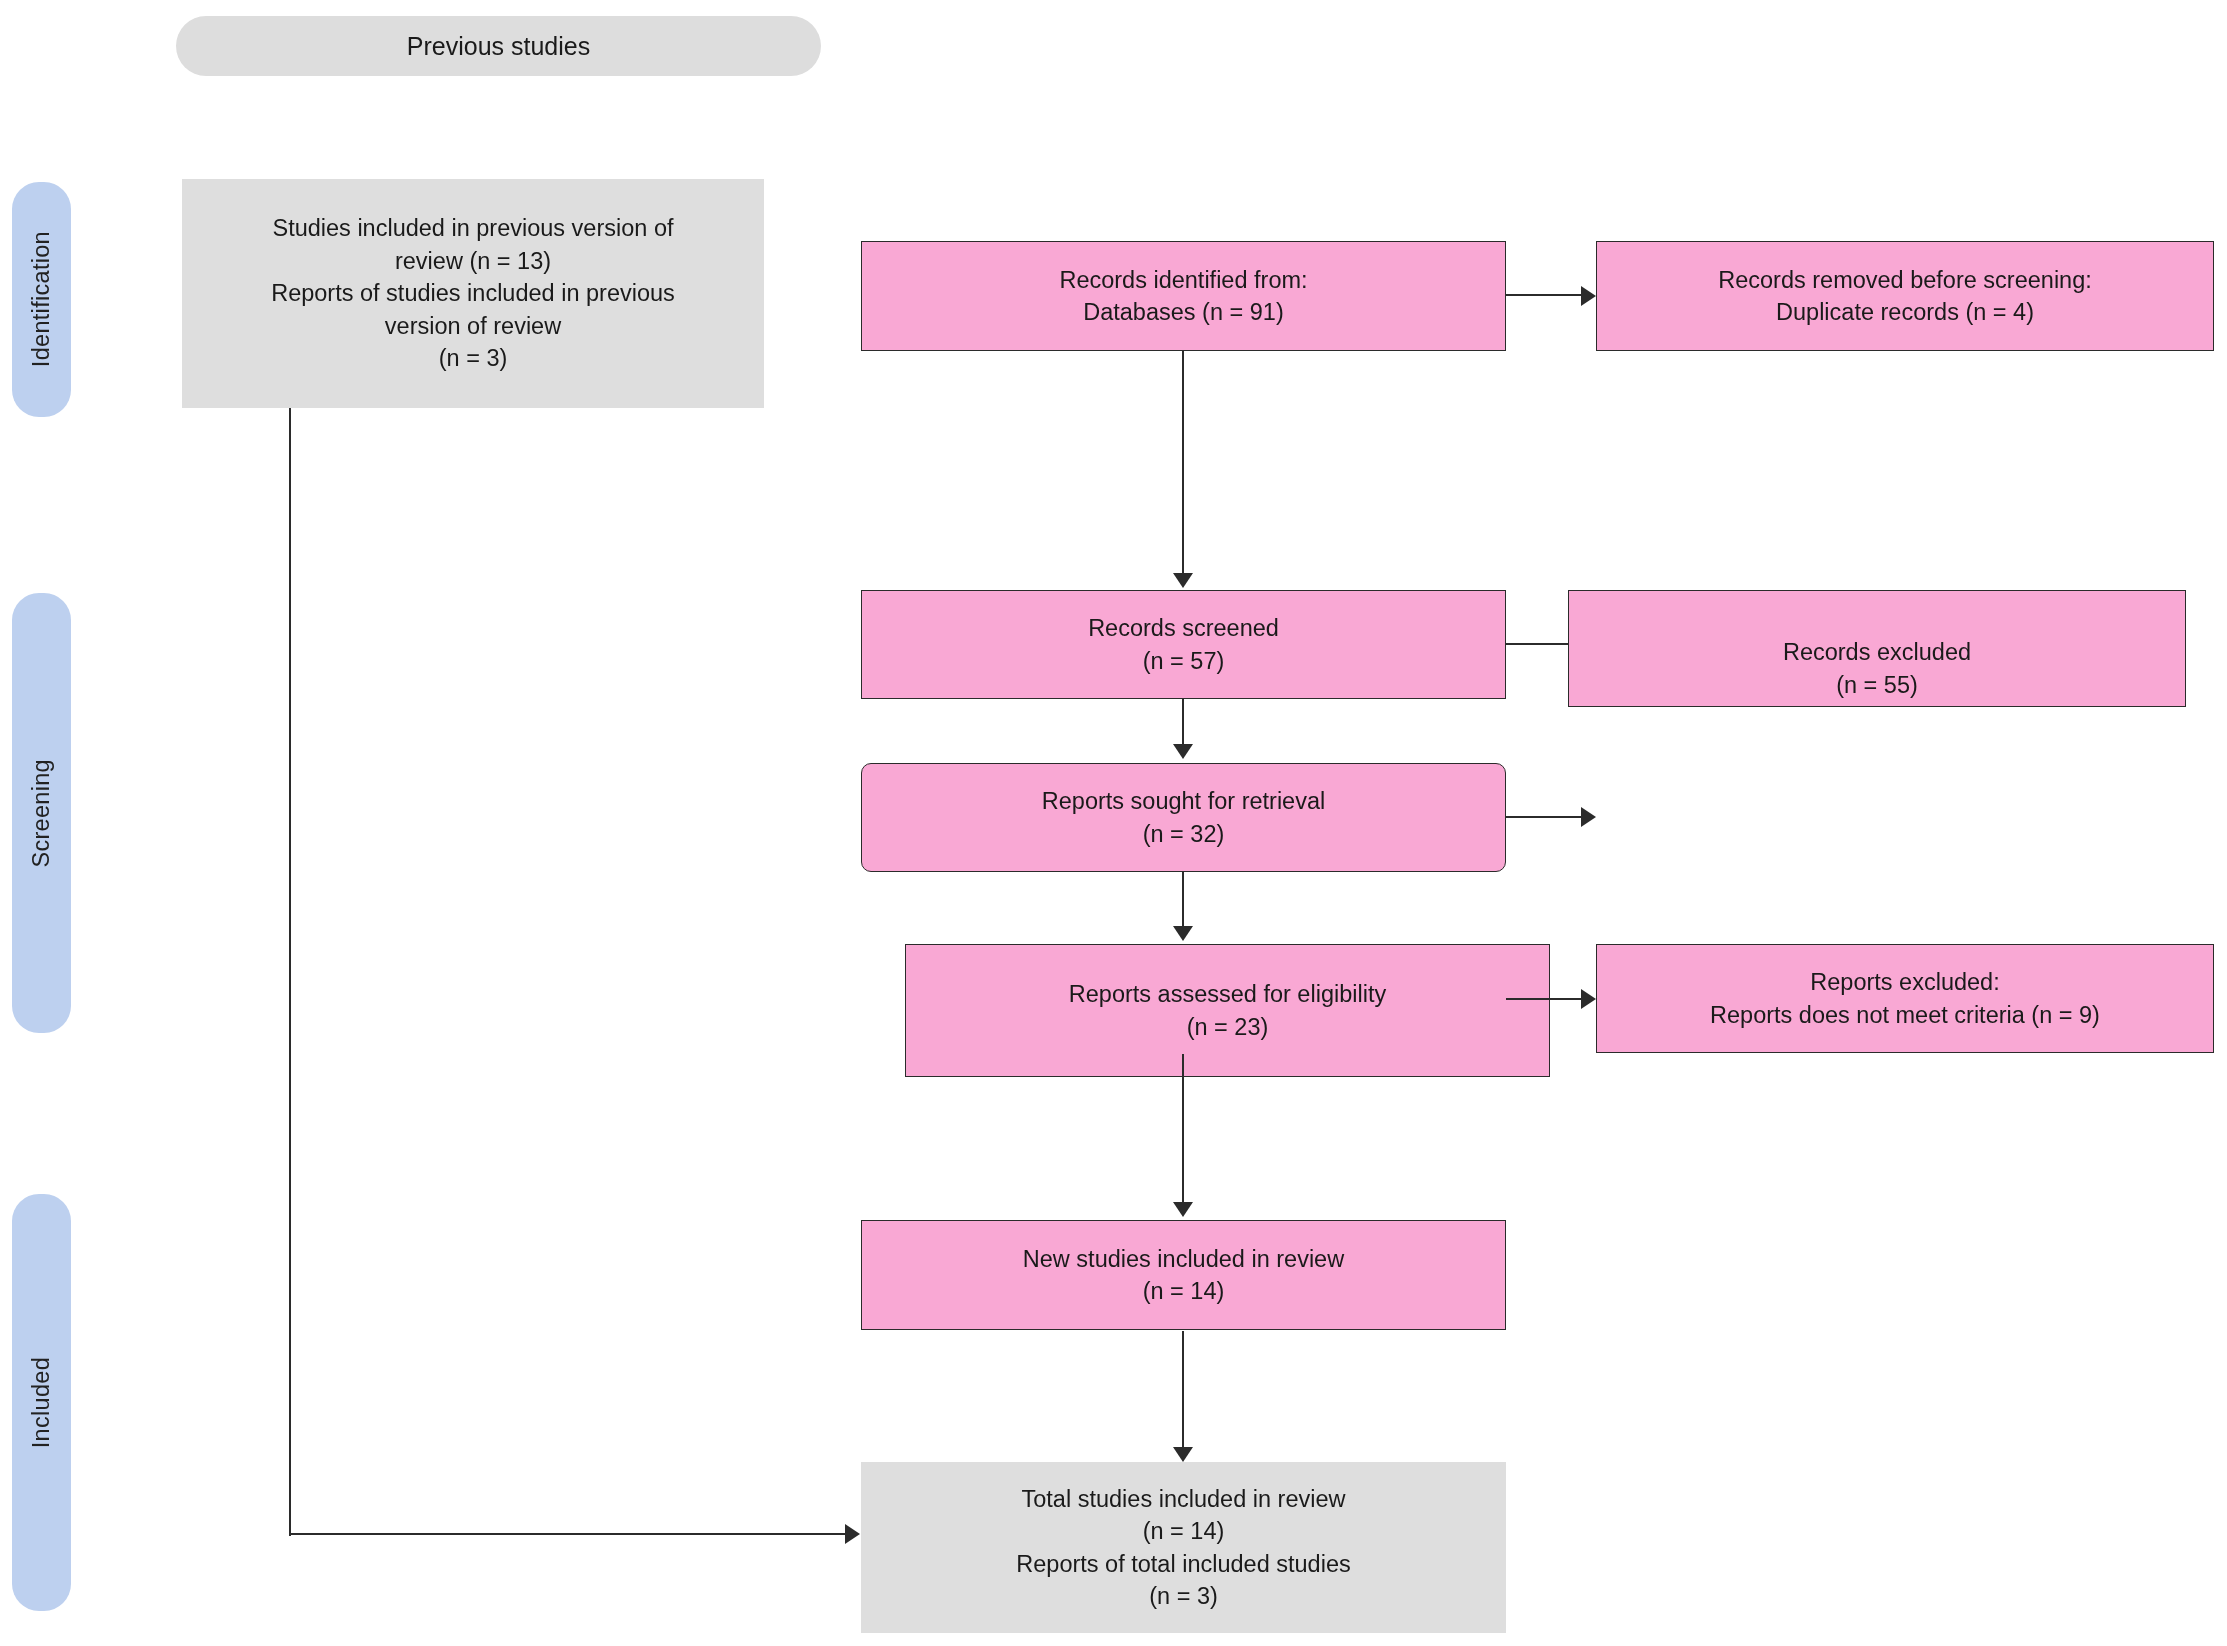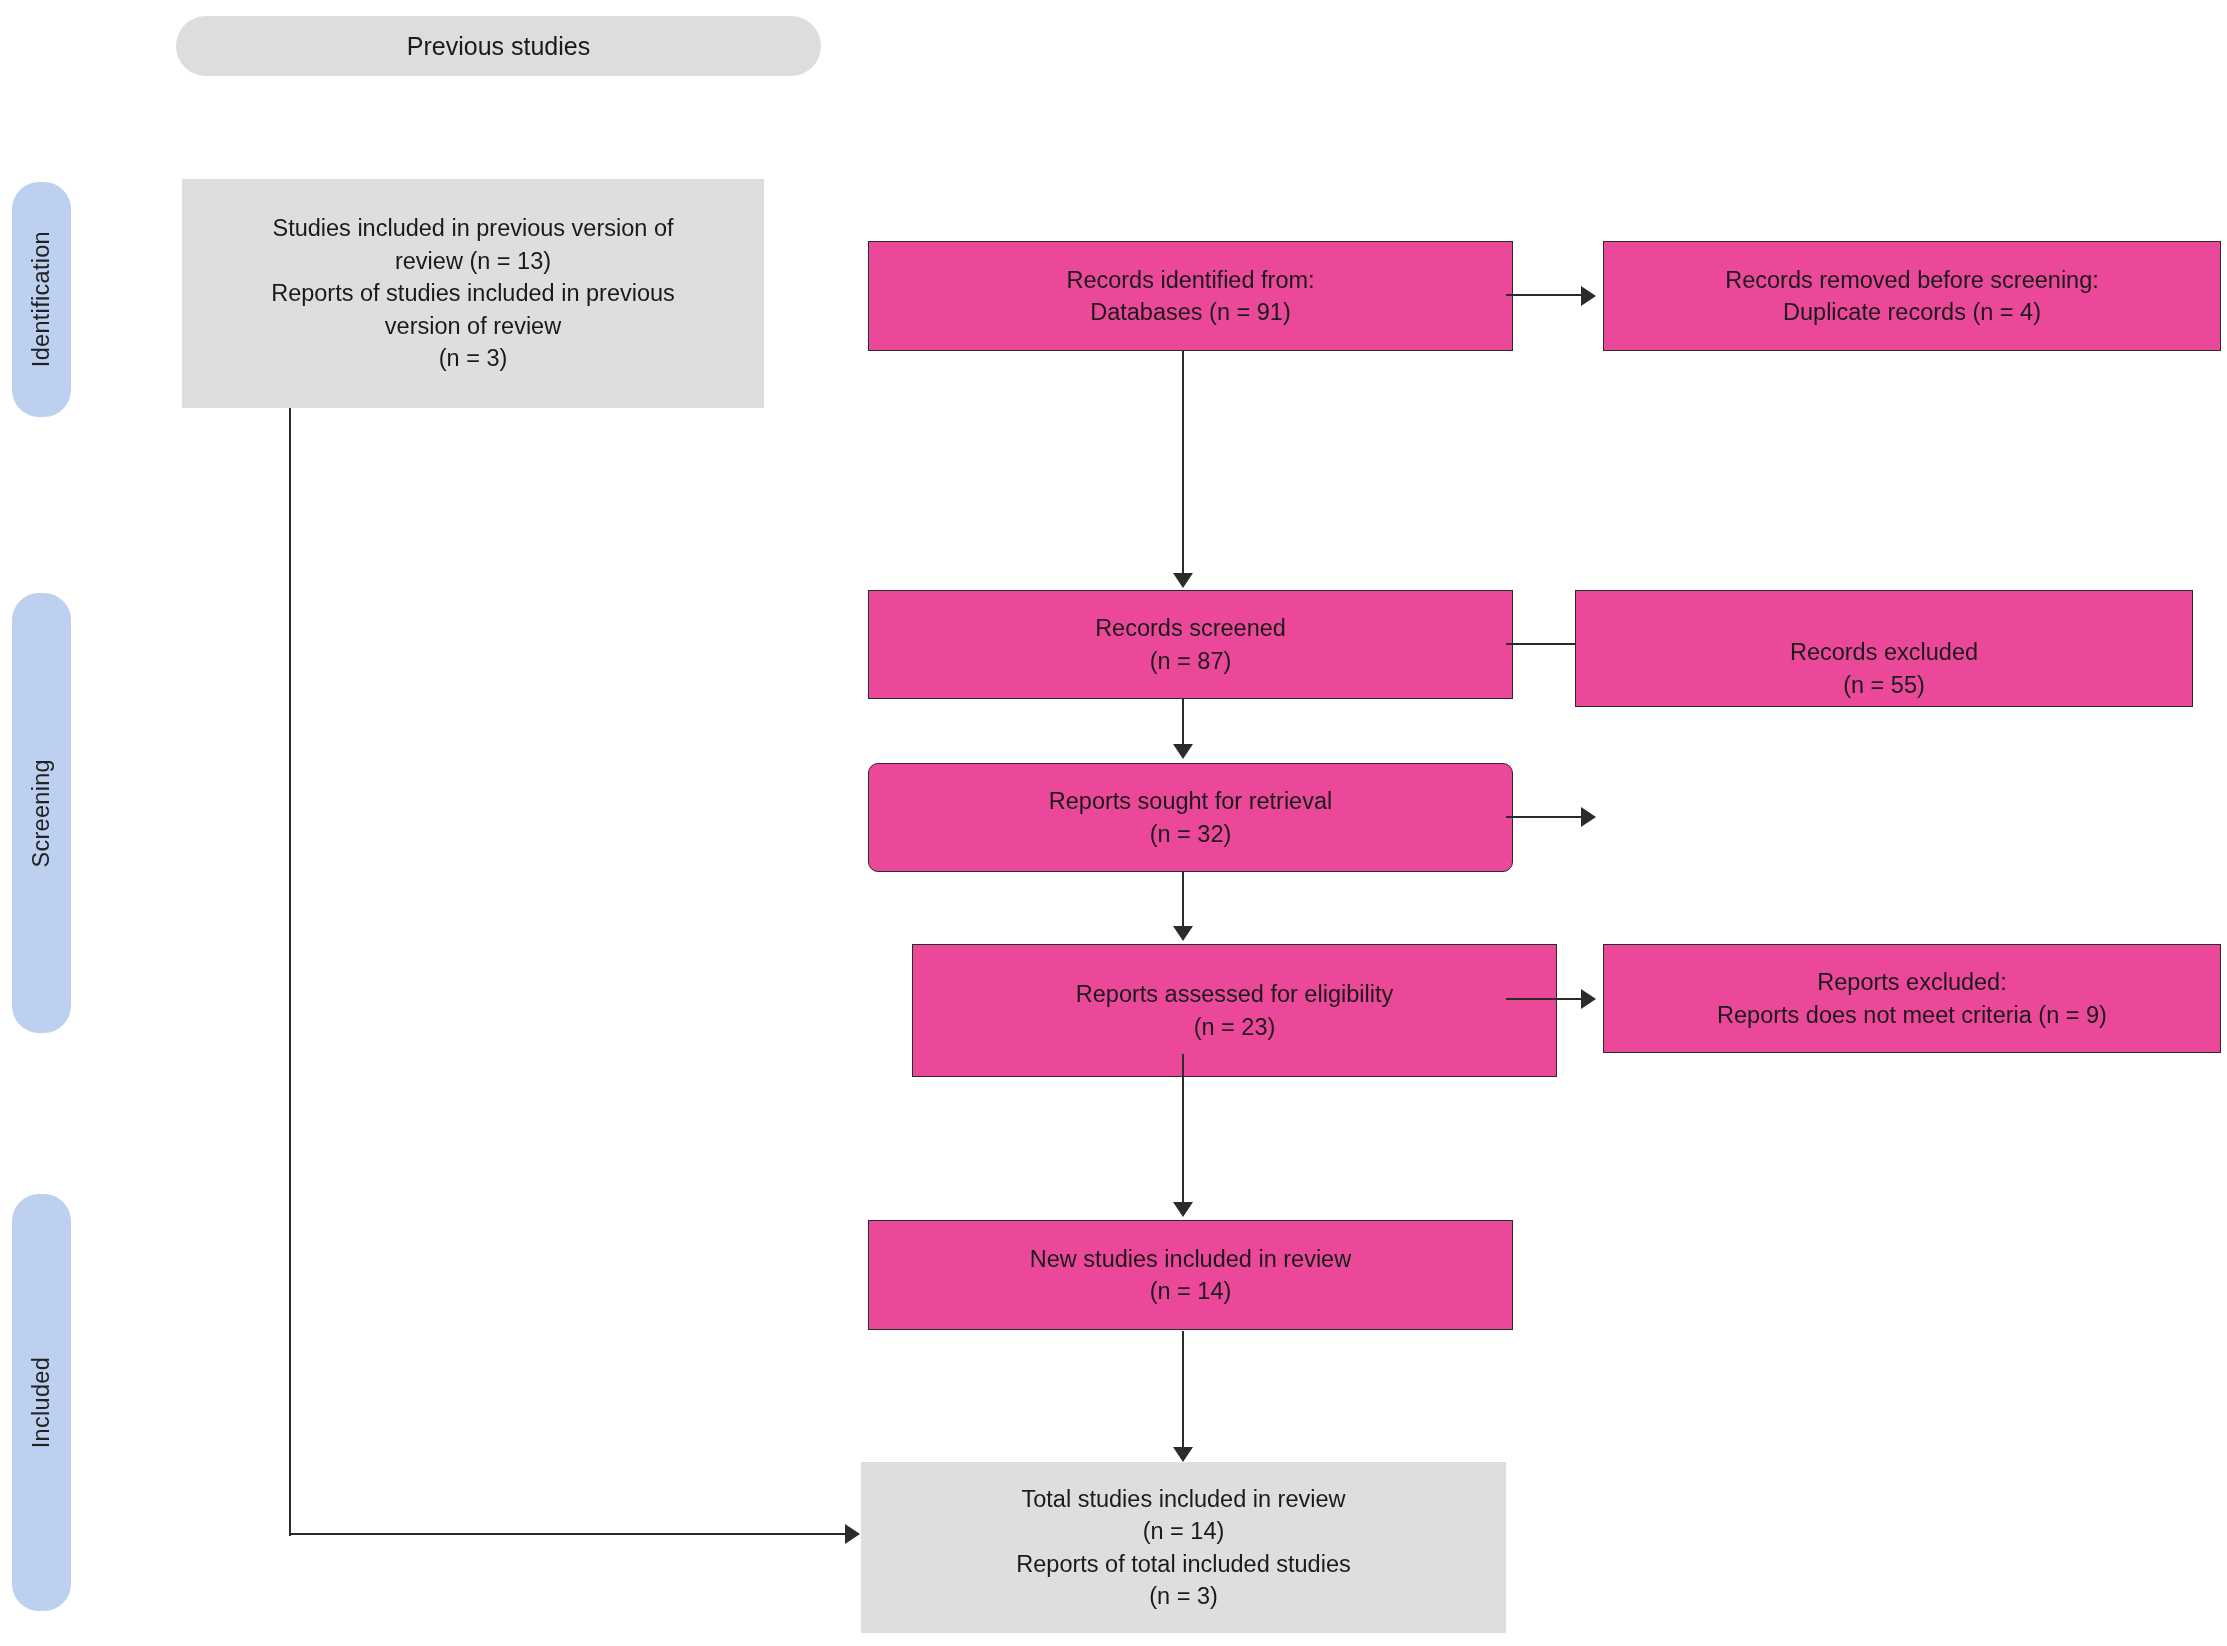--- a/index.html
+++ b/index.html
@@ -59,23 +59,22 @@
     display: flex;
     align-items: center;
     justify-content: center;
     text-align: center;
     font-size: 23.5px;
     line-height: 1.38;
     color: #1a1a1a;
     padding: 4.7px 13px;
   }
   .node.outlined {
-    background: #ec4899;
+    background: #f9a8d4;
     border: 1.8px solid #2b2b2b;
-    margin-left: 7px;
   }
   .node.filled {
     background: #dedede;
     border: none;
   }
   .node .node-text { white-space: pre-line; }
 
   
   .conn {
     position: absolute;
@@ -145,21 +144,21 @@
   <div class="node outlined" style="left:1596px; top:241px; width:618px; height:110px;">
     <span class="node-text">Records removed before screening:
 Duplicate records (n = 4)</span>
   </div>
 
   <div class="conn v" style="left:1182px; top:351px; height:223px;"></div>
   <div class="arrow down" style="left:1173px; top:573px;"></div>
 
   <div class="node outlined" style="left:861px; top:590px; width:645px; height:109px;">
     <span class="node-text">Records screened
-(n = 87)</span>
+(n = 57)</span>
   </div>
 
   <div class="conn h" style="left:1506px; top:643px; width:76px;"></div>
   <div class="arrow right" style="left:1581px; top:634px;"></div>
 
   <div class="node outlined" style="left:1568px; top:590px; width:618px; height:117px;align-items:flex-end;">
     <span class="node-text">Records excluded
 (n = 55)</span>
   </div>
 

